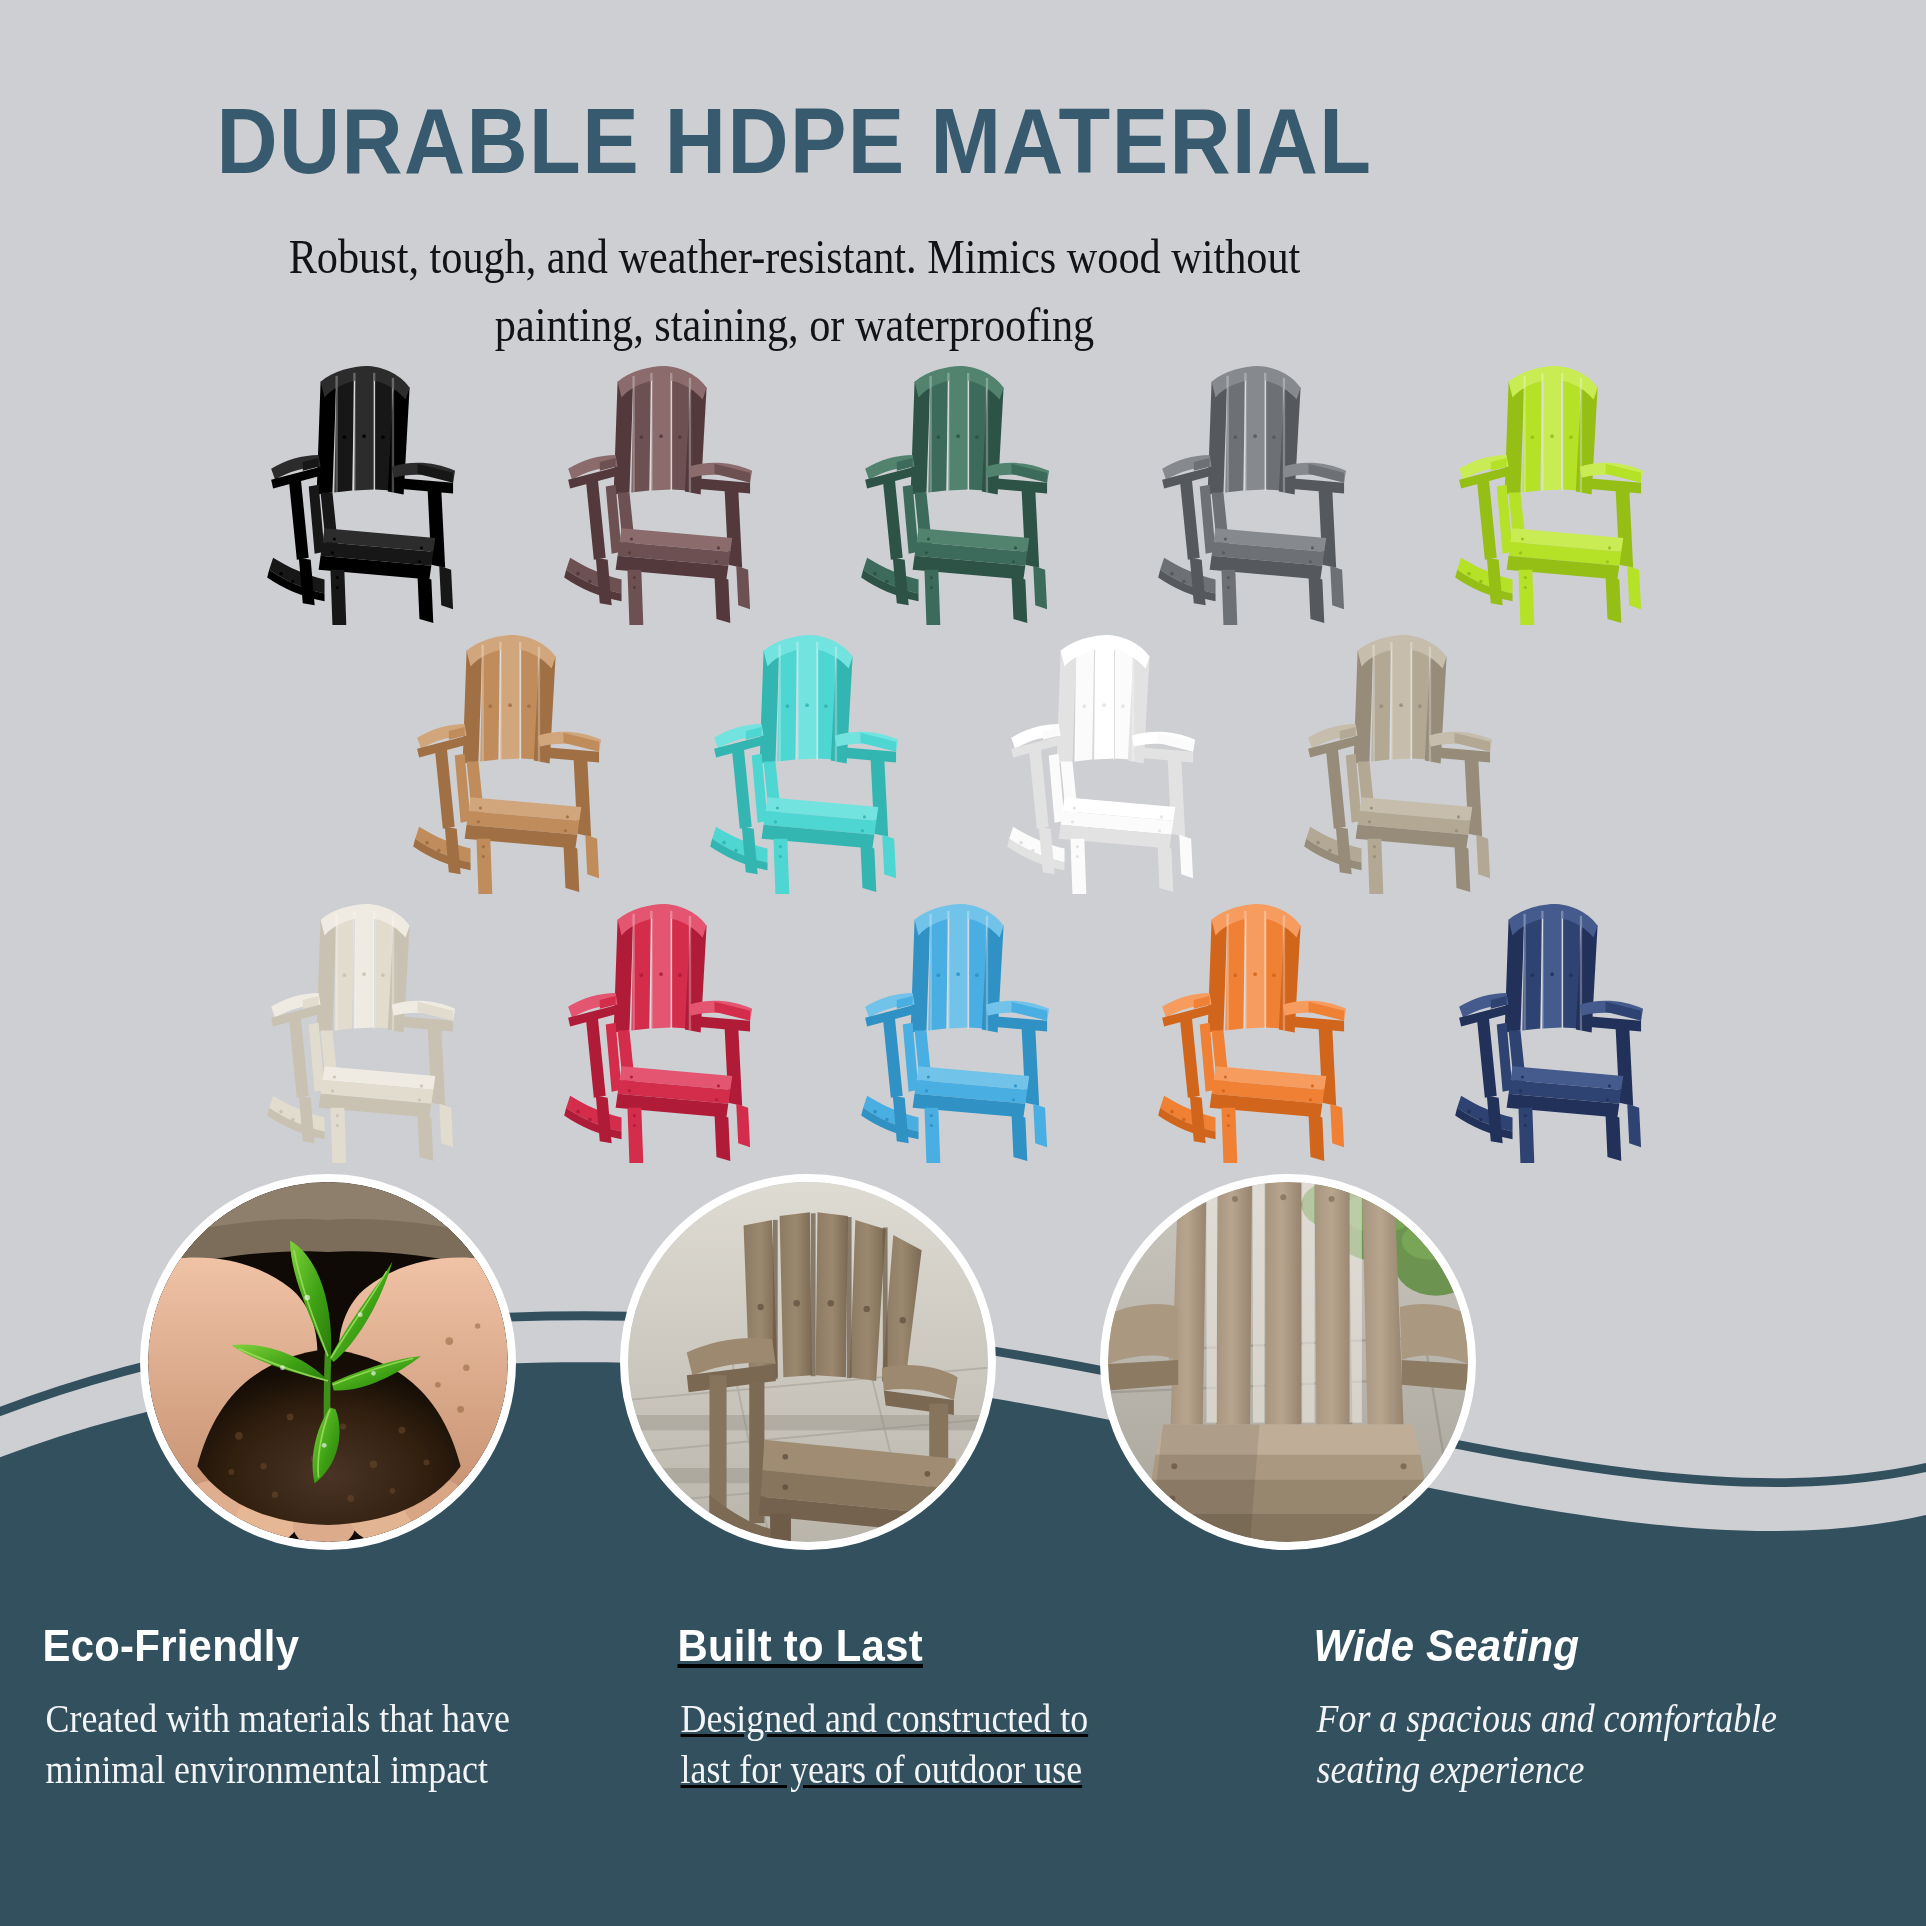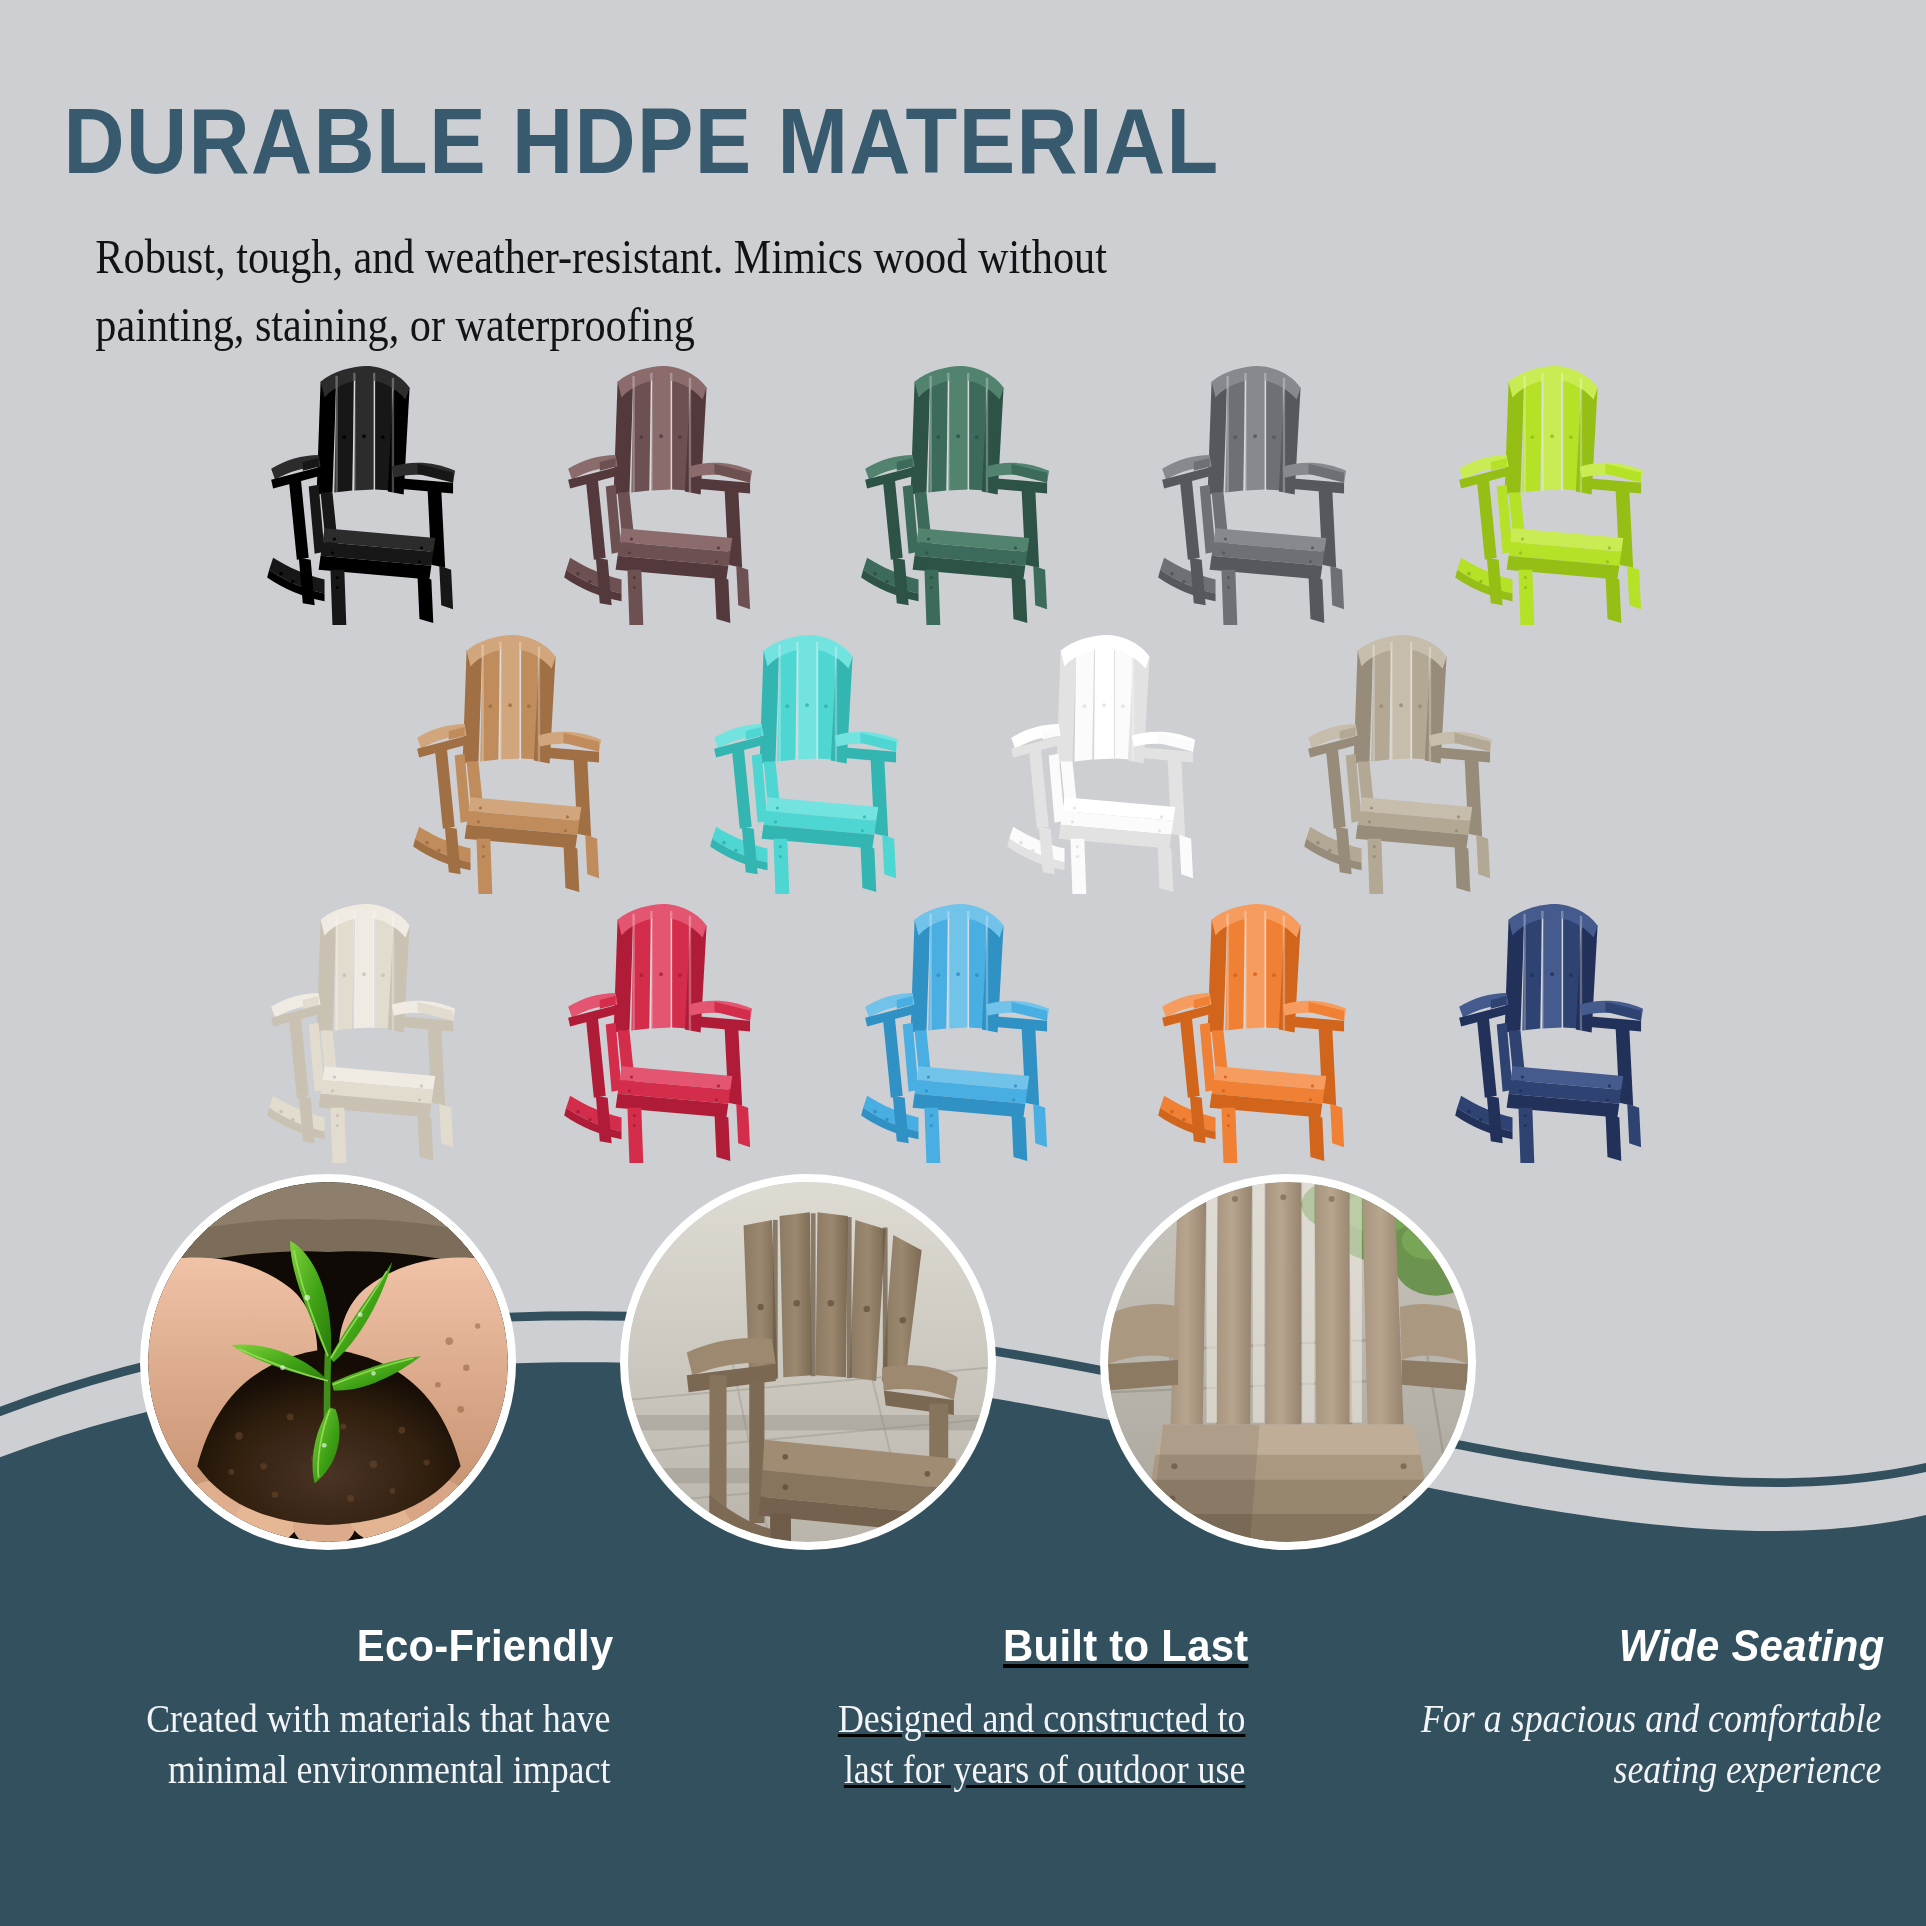--- a/index.html
+++ b/index.html
@@ -5,21 +5,21 @@
   * { margin:0; padding:0; box-sizing:border-box; }
   html,body { width:1927px; height:1927px; }
   body {
     background:#cdcfd3;
     font-family:"Liberation Sans", sans-serif;
     position:relative;
     overflow:hidden;
   }
 
   
-  #header { position:absolute; left:0; top:0; width:1589px; text-align:left; }
+  #header { position:absolute; left:0; top:0; width:1589px; text-align:center; }
   #page-title {
     font-family:"Liberation Sans", sans-serif;
     font-weight:bold;
     font-size:92px;
     letter-spacing:1.5px;
     color:#375a6e;
     transform:scaleX(0.92);
     margin-top:95px;
     line-height:1.0;
     white-space:nowrap;
@@ -59,21 +59,21 @@
     overflow:hidden;
     background:#cdcfd3;
   }
   .fc-1 { left:140px; top:1174px; }
   .fc-2 { left:620px; top:1174px; }
   .fc-3 { left:1100px; top:1174px; }
   .fc-inner { position:absolute; inset:0; border-radius:50%; overflow:hidden; }
   .fc-inner svg { display:block; width:100%; height:100%; }
 
   
-  .feature-col { position:absolute; width:614px; text-align:right; }
+  .feature-col { position:absolute; width:614px; text-align:left; }
   .f-1 { left:21px;  top:1621px; }
   .f-2 { left:656px; top:1621px;text-decoration:underline; }
   .f-3 { left:1292px;top:1621px;font-style:italic; }
   .feature-title {
     font-family:"Liberation Sans", sans-serif;
     font-weight:bold;
     font-size:45px;
     color:#ffffff;
     transform:scaleX(0.93);
     letter-spacing:0.3px;

